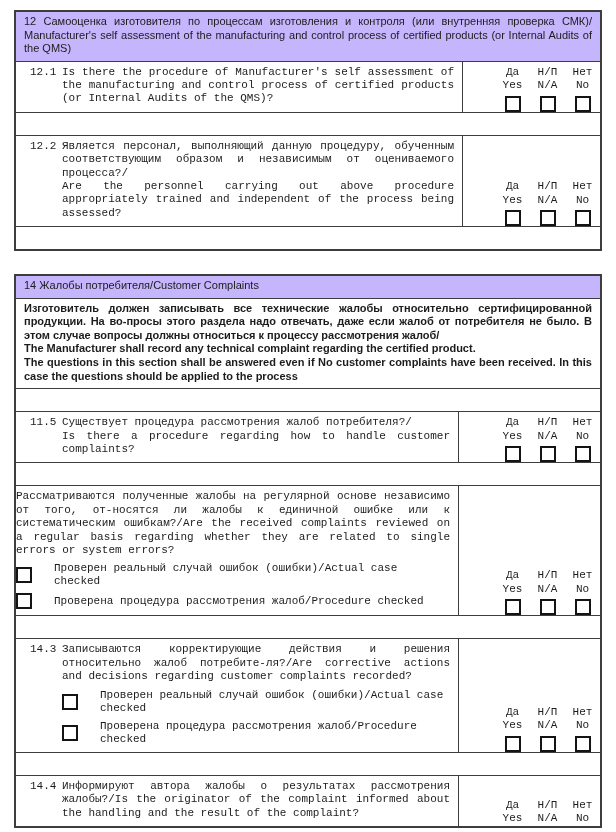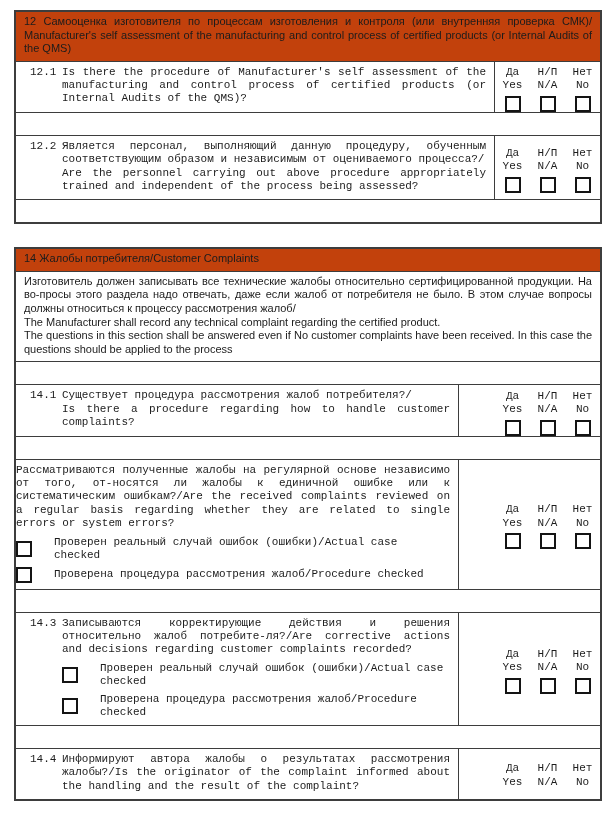--- a/index.html
+++ b/index.html
@@ -7,39 +7,40 @@
     width:616px;height:832px;background:#ffffff;
     font-family:"Liberation Sans","DejaVu Sans",sans-serif;
     font-size:11px;color:#1c1c1c;
   }
   .tbl{margin:0 14px;border:2px solid #3d3d3d;background:#fff;}
   .sec-12{margin-top:10px;}
   .sec-13{margin-top:30px;}
   .sec-14{margin-top:23px;}
   .tbl > div + div{border-top:1px solid #3d3d3d;}
   .hdr{
-    background:#c2410c;padding:3px 8px 5px 8px;
+    background:#c4b5fd;padding:3px 8px 5px 8px;
     line-height:13.5px;text-align:justify;
   }
   .intro{padding:3px 8px 5px 8px;}
-  .intro p{margin:0;line-height:13.6px;text-align:justify;}
+  .intro p{margin:0;line-height:13.6px;text-align:justify;font-weight:bold;}
   .qrow{display:flex;align-items:stretch;font-family:Liberation Mono, monospace;}
   .qnum{flex:0 0 46px;box-sizing:border-box;padding:4px 0 0 14px;}
   .qtext{flex:1 1 auto;padding:4px 8px 6px 0;min-width:0;}
   .qp{margin:0;text-align:justify;line-height:13.4px;}
   .subchk{display:flex;align-items:center;gap:22px;margin-top:5px;}
   .sublab{line-height:13px;}
   .cb{
     display:inline-block;width:12px;height:12px;
     border:2px solid #141414;background:#fff;flex:0 0 auto;
   }
   .answers{
     flex:0 0 105px;box-sizing:border-box;border-left:1px solid #3d3d3d;
-    display:flex;justify-content:flex-end;align-items:center;
+    display:flex;justify-content:flex-end;align-items:flex-end;
     padding-top:4px;
+    padding-left:32px;
   }
   .sec-14 .answers{flex-basis:142px;}
   .acell{width:35px;text-align:center;line-height:13.5px;}
   .acell .cb{display:block;margin:3px auto 0 auto;}
   .sprow{height:22px;}
   .erow{height:25px;}
 </style>
 </head>
 <body>
 
@@ -98,21 +99,21 @@
     </div>
     <div class="tbl sec-14">
       <div class="hdr">14 Жалобы потребителя/Customer Complaints</div>
       <div class="intro">
         <p>Изготовитель должен записывать все технические жалобы относительно сертифицированной продукции. На во-просы этого раздела надо отвечать, даже если жалоб от потребителя не было. В этом случае вопросы должны относиться к процессу рассмотрения жалоб/</p>
         <p>The Manufacturer shall record any technical complaint regarding the certified product.</p>
         <p>The questions in this section shall be answered even if No customer complaints have been received. In this case the questions should be applied to the process</p>
       </div>
       <div class="sprow"></div>
       <div class="qrow">
-        <div class="qnum">14.1</div>
+        <div class="qnum">11.5</div>
         <div class="qtext">
           <p class="qp">Существует процедура рассмотрения жалоб потребителя?/</p>
           <p class="qp">Is there a procedure regarding how to handle customer complaints?</p>
         </div>
         <div class="answers">
           <div class="acell">
             <div class="alab">Да</div>
             <div class="alab">Yes</div>
             <span class="cb"></span>
           </div>

